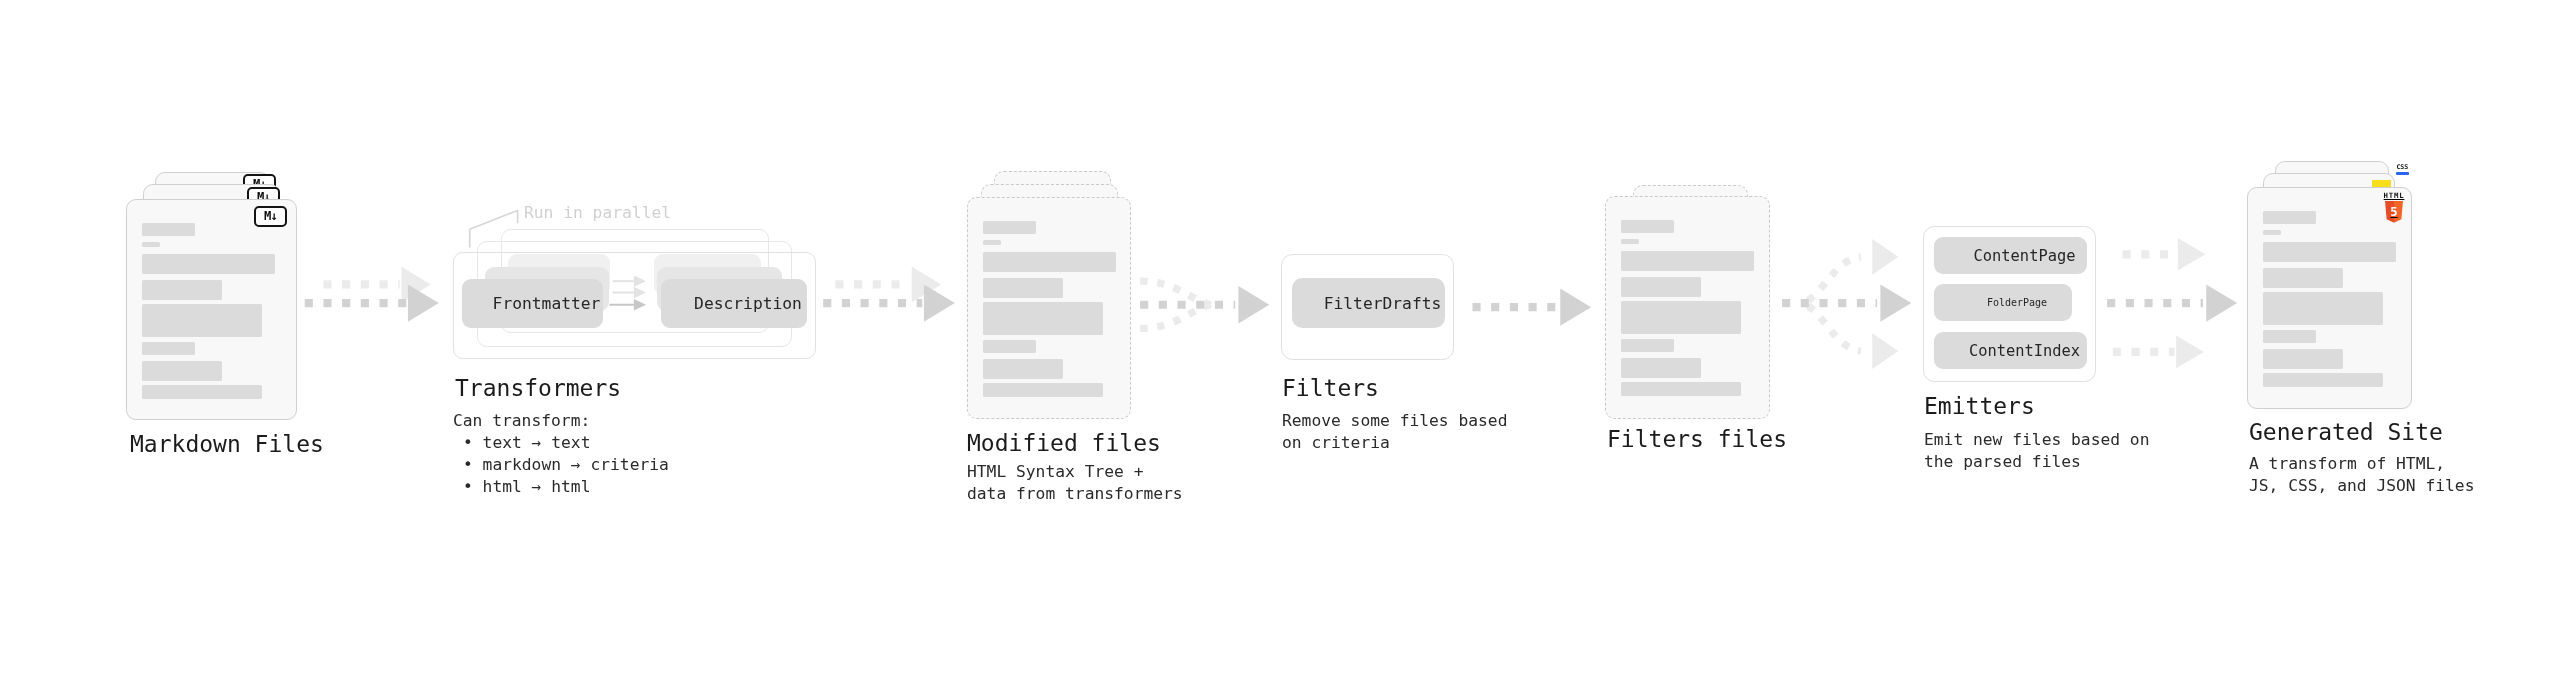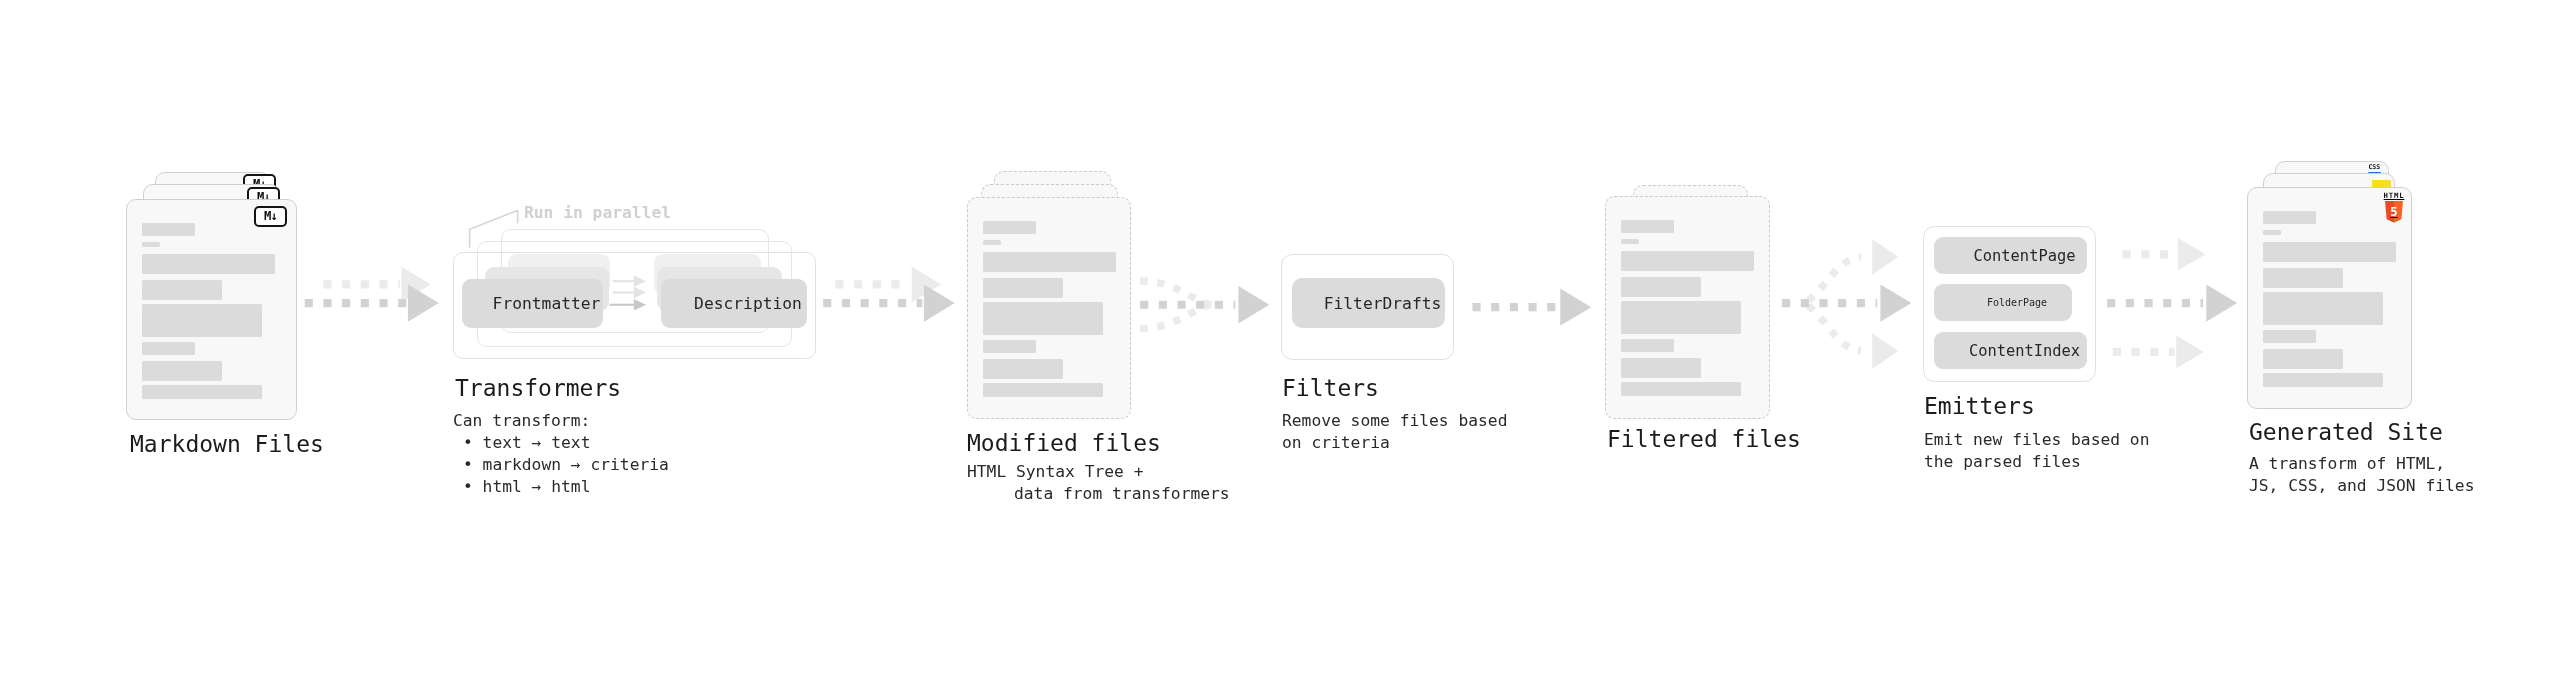--- a/index.html
+++ b/index.html
@@ -27,29 +27,29 @@
 
   
   .pill{position:absolute;border-radius:9px;background:#dbdbdb;display:flex;align-items:center;justify-content:center;
         font-size:16.3px;color:#262626;box-sizing:border-box;white-space:pre;padding-left:28px;}
   .pill.ghost1{background:#e6e6e6;}
   .pill.ghost2{background:#f0f0f0;}
 
   
   .heading{position:absolute;font-size:23px;line-height:1.15;color:#1b1b1b;white-space:pre;}
   .body{position:absolute;font-size:16.3px;line-height:1.2;color:#2a2a2a;white-space:pre;}
-  .annotation{position:absolute;font-size:16.3px;color:#d0d0d0;white-space:pre;font-weight:bold;}
+  .annotation{position:absolute;font-size:16.3px;color:#d0d0d0;white-space:pre;}
 
   
   .mdbadge{position:absolute;width:33px;height:21px;background:#fff;border:2.4px solid #141414;border-radius:4.9px;
            box-sizing:border-box;display:flex;align-items:center;justify-content:center;
            font-weight:bold;font-size:12.2px;color:#111;letter-spacing:-0.8px;}
 
   
-  .cssbadge{position:absolute;width:14.6px;display:flex;flex-direction:column;align-items:center;}
+  .cssbadge{position:absolute;width:14.6px;display:flex;flex-direction:column;align-items:center;margin-left:28px;}
   .csstext{font-size:6.5px;font-weight:bold;color:#111;line-height:1;}
   .cssbar{width:13px;height:3.3px;background:#2965f1;border-radius:0.8px;margin-top:0.8px;}
   .jsbadge{position:absolute;width:18.7px;height:9px;background:#f7df1e;}
   .html5{position:absolute;width:36px;display:flex;flex-direction:column;align-items:center;text-decoration:underline;}
   .html5-word{font-size:7.3px;font-weight:bold;color:#111;letter-spacing:0.8px;line-height:1.2;}
   .html5-shield{width:18px;height:22px;background:linear-gradient(90deg,#e44d26 50%,#f16529 50%);
                 clip-path:polygon(0 0,100% 0,91% 84%,50% 100%,9% 84%);
                 display:flex;align-items:center;justify-content:center;color:#fff;font-size:12.2px;font-weight:bold;}
 
   
@@ -177,21 +177,21 @@
         <div class="bar b2"></div>
         <div class="bar b3"></div>
         <div class="bar b4"></div>
         <div class="bar b5"></div>
         <div class="bar b6"></div>
         <div class="bar b7"></div>
         <div class="bar b8"></div>
       </div>
     <div class="heading" style="left:967px;top:430px">Modified files</div>
     <div class="body" style="left:967px;top:462px">HTML Syntax Tree +</div>
-    <div class="body" style="left:1014px;top:484px">data from transformers</div>
+    <div class="body" style="left:967px;top:484px">data from transformers</div>
   </div>
 
   <div>
     <div class="container" style="left:1281px;top:254px;width:173px;height:106px"></div>
     <div class="pill" style="left:1292px;top:278px;width:153px;height:50px;border-radius:10.6px">FilterDrafts</div>
     <div class="heading" style="left:1282px;top:375px">Filters</div>
     <div class="body" style="left:1282px;top:411px">Remove some files based</div>
     <div class="body" style="left:1282px;top:433px">on criteria</div>
   </div>
 
@@ -200,21 +200,21 @@
     <div class="card dashed" style="left:1605px;top:196px;width:165px;height:223px">
         <div class="bar b1"></div>
         <div class="bar b2"></div>
         <div class="bar b3"></div>
         <div class="bar b4"></div>
         <div class="bar b5"></div>
         <div class="bar b6"></div>
         <div class="bar b7"></div>
         <div class="bar b8"></div>
       </div>
-    <div class="heading" style="left:1607px;top:426px">Filtered files</div>
+    <div class="heading" style="left:1607px;top:426px">Filters files</div>
   </div>
 
   <div>
     <div class="container" style="left:1923px;top:226px;width:173px;height:156px"></div>
     <div class="pill" style="left:1934px;top:237px;width:153px;height:37px;font-size:15.4px">ContentPage</div>
     <div class="pill" style="left:1934px;top:284px;width:138px;height:37px;font-size:10px">FolderPage</div>
     <div class="pill" style="left:1934px;top:332px;width:153px;height:37px;font-size:15.4px">ContentIndex</div>
     <div class="heading" style="left:1924px;top:393px">Emitters</div>
     <div class="body" style="left:1924px;top:430px">Emit new files based on</div>
     <div class="body" style="left:1924px;top:452px">the parsed files</div>

